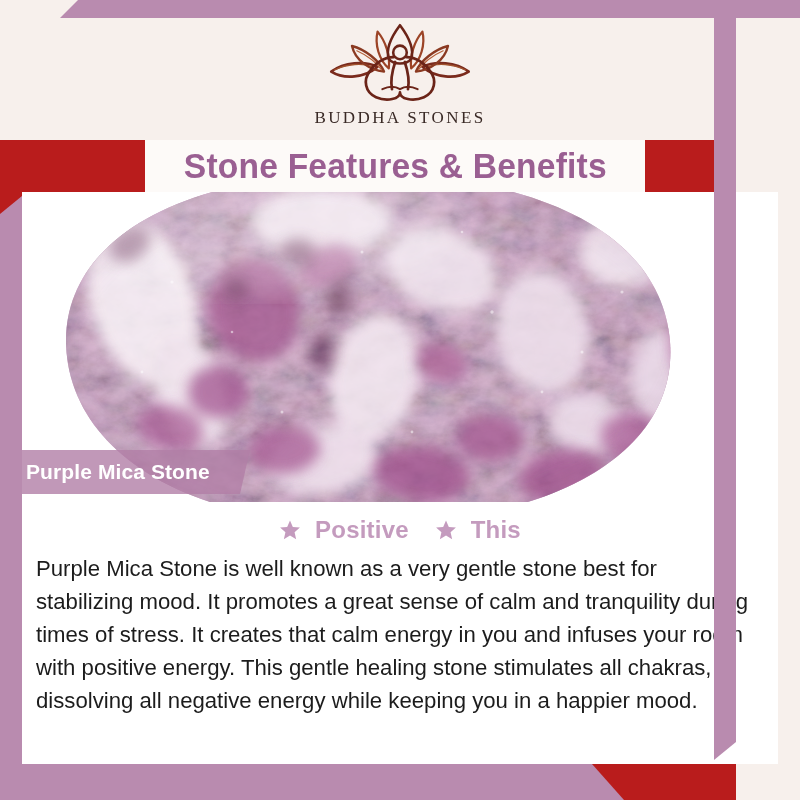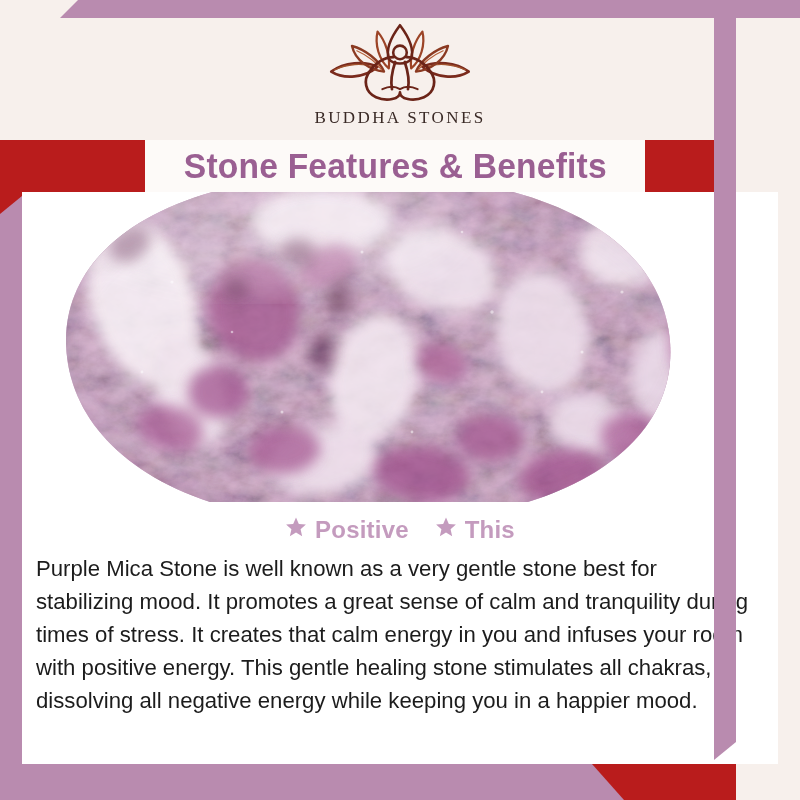--- a/index.html
+++ b/index.html
@@ -103,21 +103,21 @@
   .body-panel {
     position:absolute; left:22px; top:502px;
     width:756px; height:262px;
     background:#FFFFFF;
   }
 
   .keywords {
     display:flex; align-items:center; justify-content:center;
     gap:26px; padding-top:14px;
   }
-  .kw { display:flex; align-items:flex-start; gap:8px; }
+  .kw { display:flex; align-items:center; gap:14px; }
   .kw-star { width:22px; height:22px; display:block; }
   .kw-label {
     font-family:"Liberation Sans Narrow","Liberation Sans",sans-serif;
     font-weight:bold; font-size:24px; color:#C49BBE;
     letter-spacing:0.2px;
   }
 
   .paragraph {
     margin:8px 14px 0 14px;
     font-family:"Liberation Sans Narrow","Liberation Sans",sans-serif;
@@ -264,20 +264,23 @@
           <circle cx="440" cy="40" r="1.3" fill="#FFFFFF"></circle>
         </g>
 
         <ellipse cx="250" cy="40" rx="190" ry="60" fill="#FFFFFF" opacity="0.22" filter="url(#soft2)"></ellipse>
 
         <ellipse cx="350" cy="156" rx="330" ry="190" fill="none" stroke="#A96FA0" stroke-width="26" opacity="0.18" filter="url(#soft2)"></ellipse>
       </g>
     </svg>
   </div>
 
+  <div class="badge">
+    <span class="badge-text">Purple Mica Stone</span>
+  </div>
 
   <div class="body-panel">
 
     <div class="keywords">
       <div class="kw">
         <span class="kw-star">
           <svg viewBox="0 0 24 24" xmlns="http://www.w3.org/2000/svg">
             <path d="M12 1.6 L15.1 8.7 L22.8 9.4 L17 14.5 L18.7 22 L12 18.1 L5.3 22 L7 14.5 L1.2 9.4 L8.9 8.7 Z" fill="#C49BBE"></path>
           </svg>
         </span>

